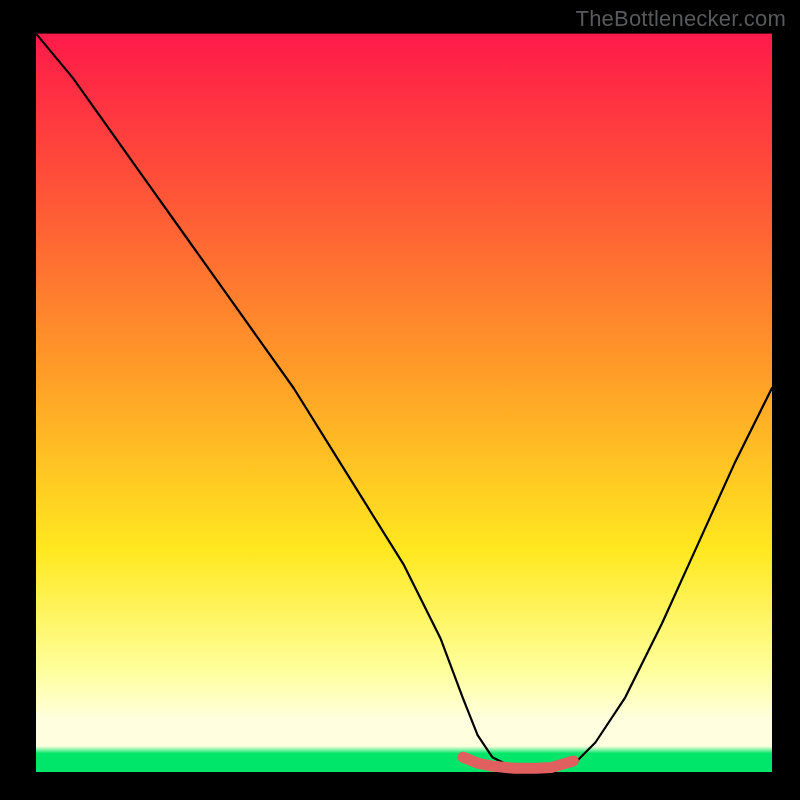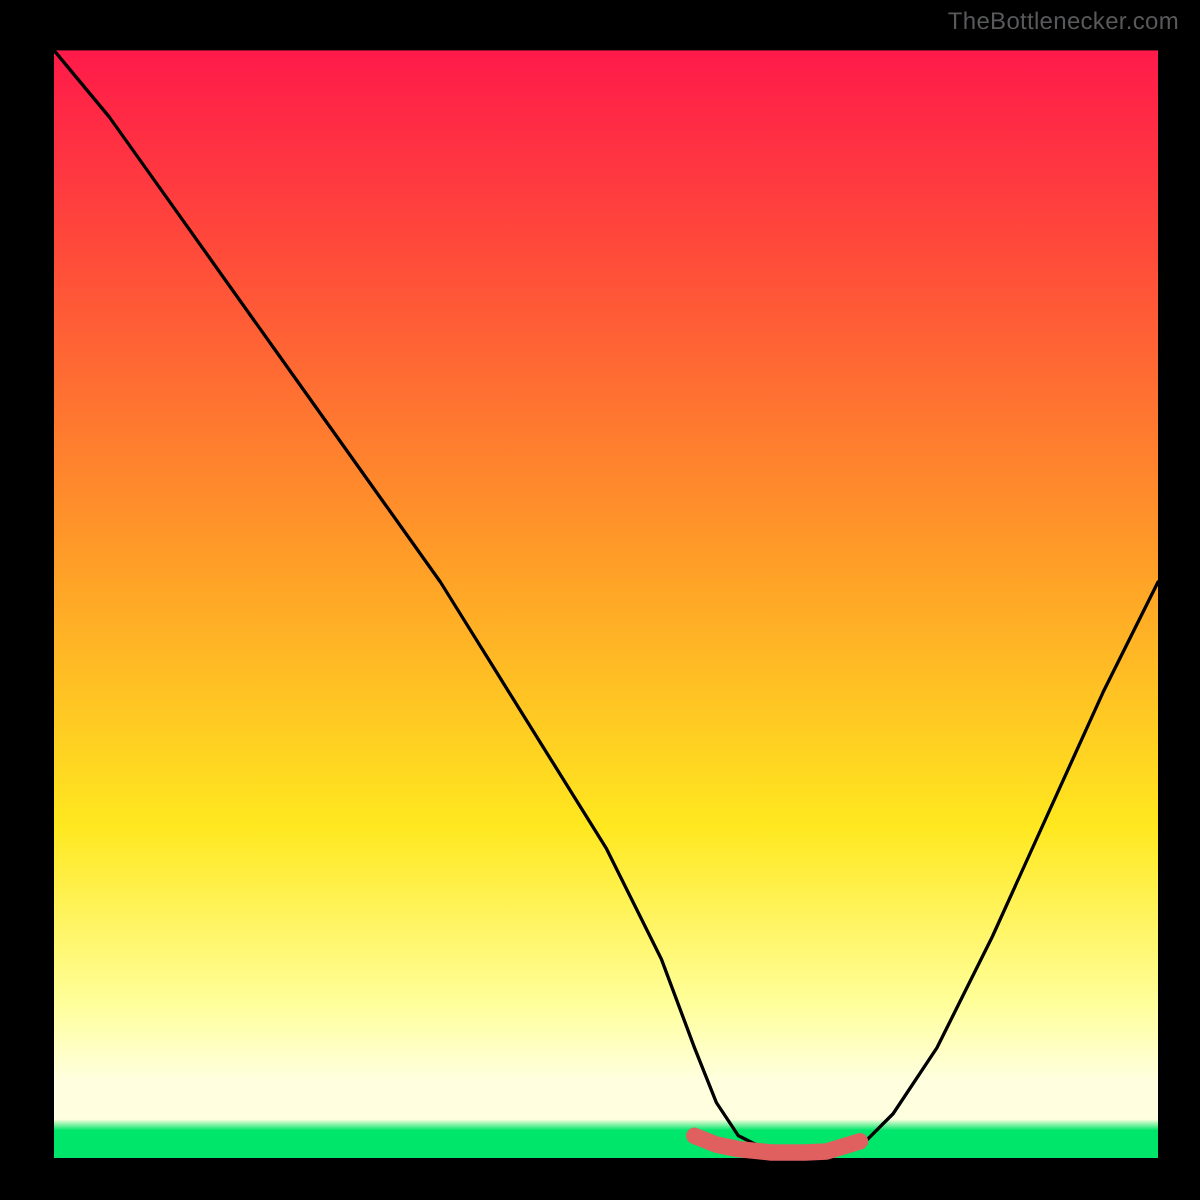--- a/index.html
+++ b/index.html
@@ -14,21 +14,21 @@
     position: relative;
     width: 800px;
     height: 800px;
     background: #000;
   }
   .watermark {
     position: absolute;
     top: 6px;
     right: 14px;
     font-family: Arial, Helvetica, sans-serif;
-    font-size: 16px;
+    font-size: 22px;
     color: #58595b;
     letter-spacing: 0.2px;
     z-index: 20;
   }
   svg {
     position: absolute;
     left: 0;
     top: 0;
   }
 </style>

